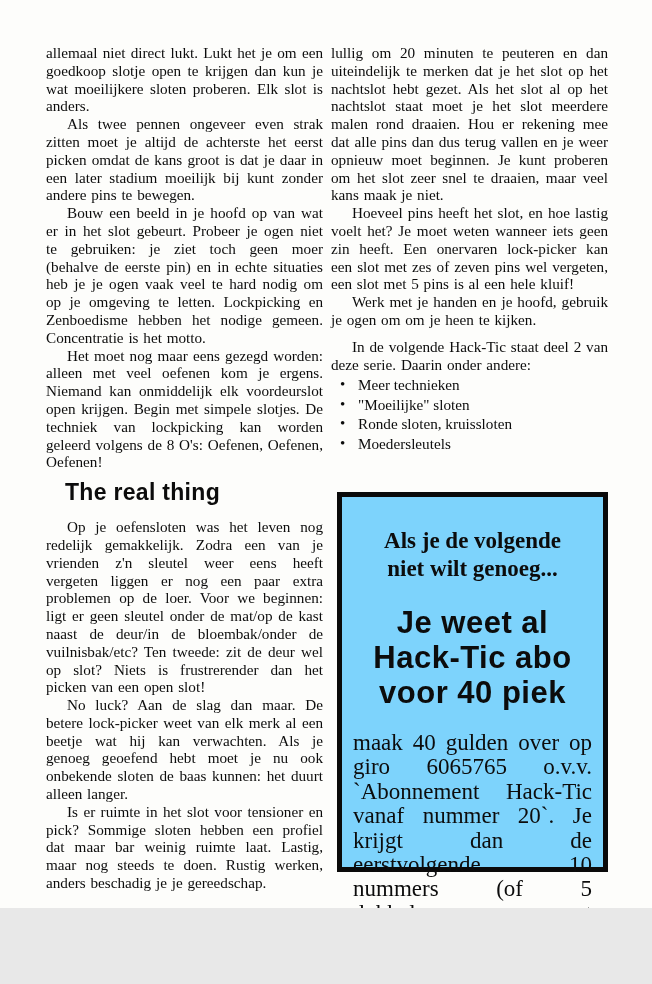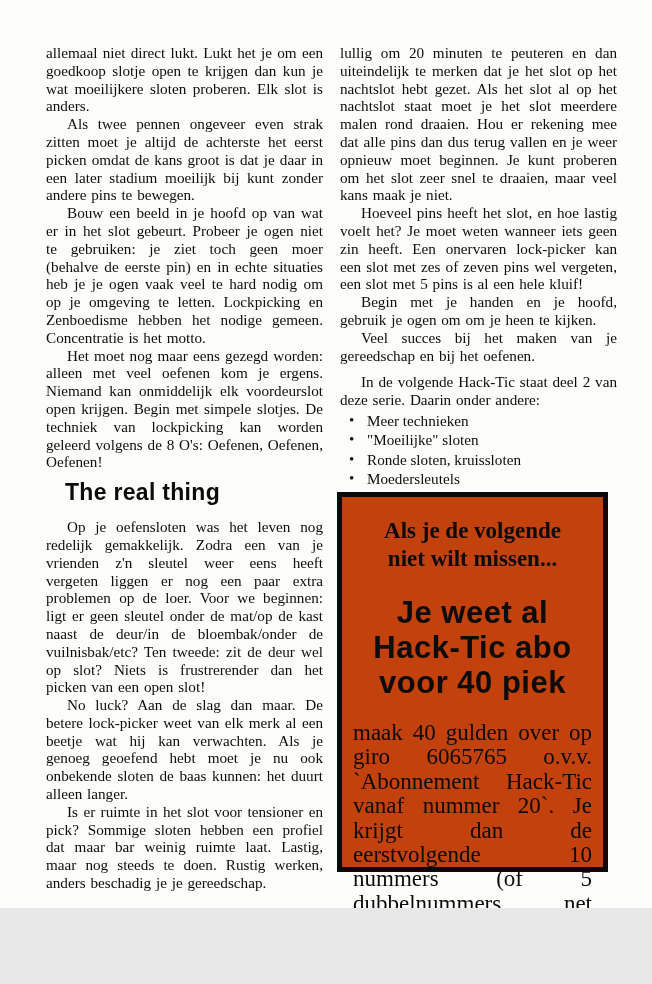--- a/index.html
+++ b/index.html
@@ -9,21 +9,21 @@
     background:#fdfdfb;
     color:#0c0c0c;
     font-family:"Liberation Serif", serif;
     overflow:hidden;
   }
   .col{
     position:absolute;top:44px;width:277px;
     font-size:15.2px;line-height:17.8px;
   }
   .col-left{left:46px;}
-  .col-right{left:340px;}
+  .col-right{left:331px;}
   .col p{
     margin:0;
     text-align:justify;
     text-indent:21px;
     word-spacing:1px;
   }
   .col p.flush{text-indent:0;}
   .col p.intro{margin-top:9px;}
   h2.section-heading{
     font-family:"Liberation Sans", sans-serif;
@@ -46,22 +46,22 @@
   ul.topics .bullet{
     position:absolute;left:9px;top:0;
     font-size:15px;
   }
   .adbox{
     position:absolute;
     left:337px;top:492px;
     width:271px;height:380px;
     box-sizing:border-box;
     border:5px solid #0a0a0a;
-    background:#c2410c;
-    padding:10px 9px 0 9px;
+    background:#7dd3fc;
+    padding:20px 9px 0 9px;
   }
   .adbox .teaser{
     margin-top:10px;
     text-align:center;
     font-weight:bold;
     font-size:23px;
     line-height:28px;
     font-family:"Liberation Serif", serif;
   }
   .adbox .headline{
@@ -110,22 +110,21 @@
     <p>Het moet nog maar eens gezegd worden: alleen met veel oefenen kom je ergens. Niemand kan onmiddelijk elk voordeurslot open krijgen. Begin met simpele slotjes. De techniek van lockpicking kan worden geleerd volgens de 8 O's: Oefenen, Oefenen, Oefenen!</p>
     <h2 class="section-heading">The real thing</h2>
     <p>Op je oefensloten was het leven nog redelijk gemakkelijk. Zodra een van je vrienden z'n sleutel weer eens heeft vergeten liggen er nog een paar extra problemen op de loer. Voor we beginnen: ligt er geen sleutel onder de mat/op de kast naast de deur/in de bloembak/onder de vuilnisbak/etc? Ten tweede: zit de deur wel op slot? Niets is frustrerender dan het picken van een open slot!</p>
     <p>No luck? Aan de slag dan maar. De betere lock-picker weet van elk merk al een beetje wat hij kan verwachten. Als je genoeg geoefend hebt moet je nu ook onbekende sloten de baas kunnen: het duurt alleen langer.</p>
     <p>Is er ruimte in het slot voor tensioner en pick? Sommige sloten hebben een profiel dat maar bar weinig ruimte laat. Lastig, maar nog steeds te doen. Rustig werken, anders beschadig je je gereedschap.</p>
   </div>
 
   <div class="col col-right">
     <p class="flush">lullig om 20 minuten te peuteren en dan uiteindelijk te merken dat je het slot op het nachtslot hebt gezet. Als het slot al op het nachtslot staat moet je het slot meerdere malen rond draaien. Hou er rekening mee dat alle pins dan dus terug vallen en je weer opnieuw moet beginnen. Je kunt proberen om het slot zeer snel te draaien, maar veel kans maak je niet.</p>
     <p>Hoeveel pins heeft het slot, en hoe lastig voelt het? Je moet weten wanneer iets geen zin heeft. Een onervaren lock-picker kan een slot met zes of zeven pins wel vergeten, een slot met 5 pins is al een hele kluif!</p>
-    <p>Begin met je handen en je hoofd, gebruik je ogen om om je heen te kijken.</p>
-    <p>Veel succes bij het maken van je gereedschap en bij het oefenen.</p>
+    <p>Werk met je handen en je hoofd, gebruik je ogen om om je heen te kijken.</p>
     <p class="intro">In de volgende Hack-Tic staat deel 2 van deze serie. Daarin onder andere:</p>
     <ul class="topics">
       <li>
         <span class="bullet">•</span>
         <span>Meer technieken</span>
       </li>
       <li>
         <span class="bullet">•</span>
         <span>"Moeilijke" sloten</span>
       </li>
@@ -136,21 +135,21 @@
       <li>
         <span class="bullet">•</span>
         <span>Moedersleutels</span>
       </li>
     </ul>
   </div>
 
   <div class="adbox">
     <div class="teaser">
       <div>Als je de volgende</div>
-      <div>niet wilt missen...</div>
+      <div>niet wilt genoeg...</div>
     </div>
     <div class="headline">
       <div>Je weet al</div>
       <div>Hack-Tic abo</div>
       <div>voor 40 piek</div>
     </div>
     <p class="adbody"><span>maak 40 gulden over op giro 6065765 o.v.v. `Abonnement Hack-Tic vanaf nummer 20`. Je krijgt dan de eerstvolgende 10 nummers (of 5 dubbelnummers, net waar we zin in hebben) in je eigen brievenbus. Jong, langzaam en een tikje weird, dat wil </span><strong>jij</strong><span> toch ook?</span></p>
   </div>
 
   <div class="footer-page-num">33</div>

